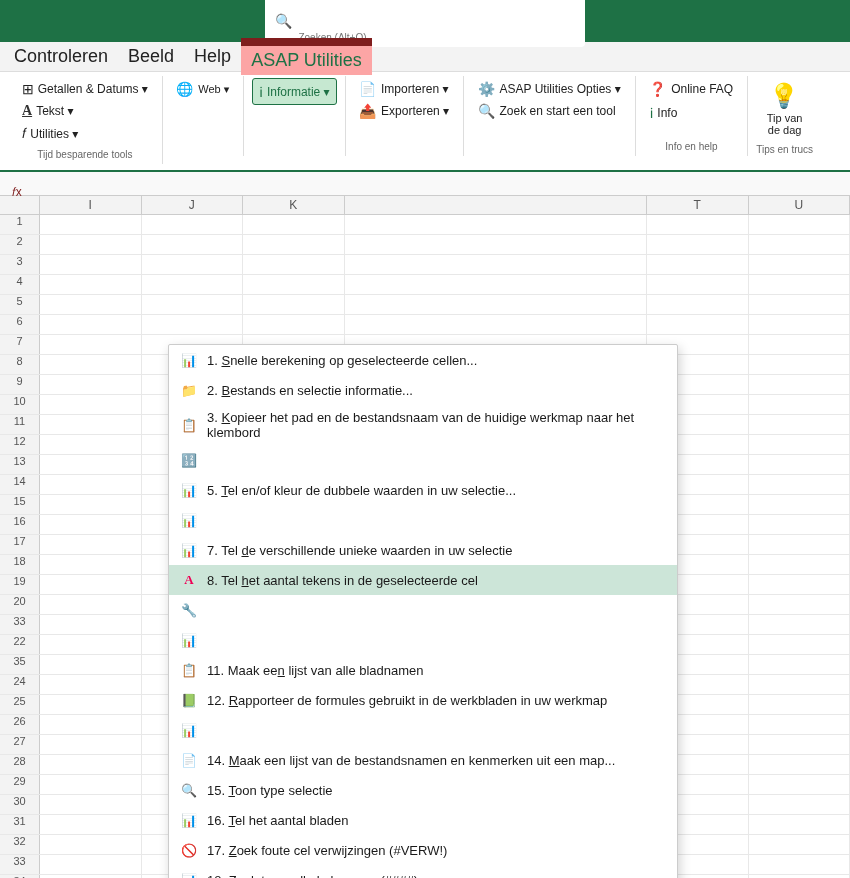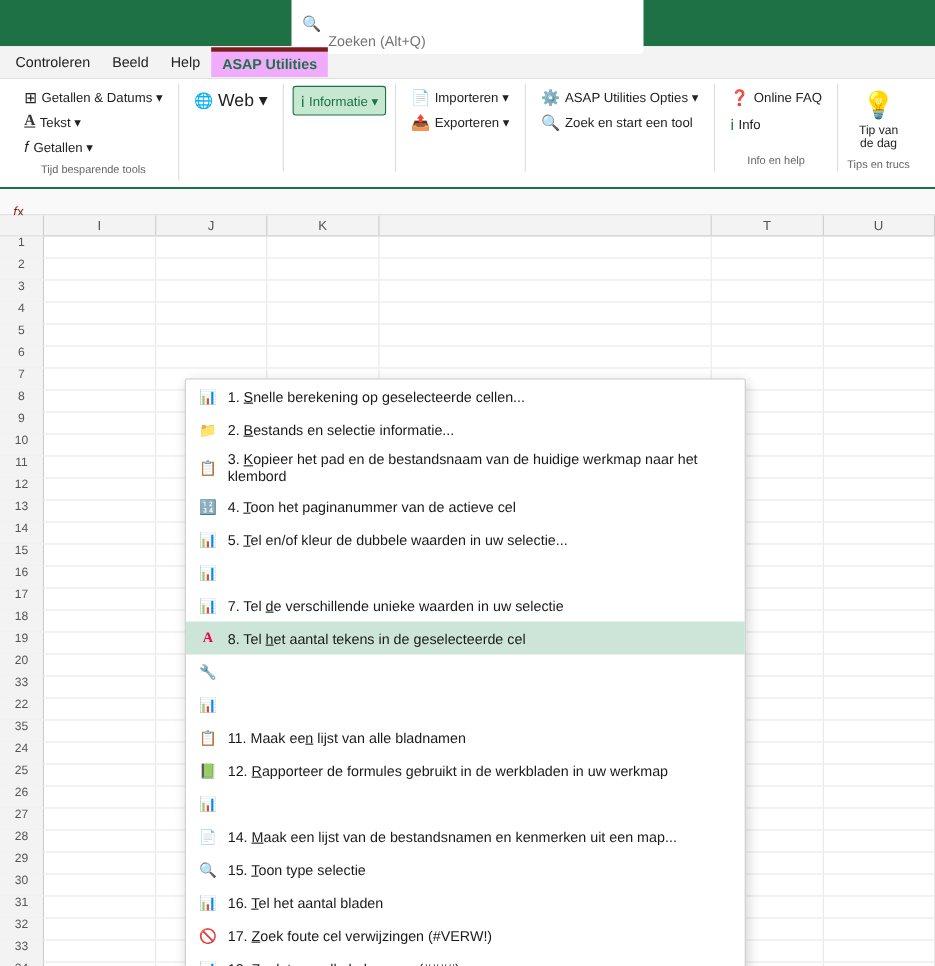--- a/index.html
+++ b/index.html
@@ -20,46 +20,46 @@
       background: #fff;
       border-radius: 4px;
       padding: 4px 10px;
       width: 320px;
       gap: 6px;
     }
     .search-icon-svg { color: #555; font-size: 14px; }
     .search-input {
       border: none;
       outline: none;
-      font-size: 13px;
+      font-size: 10px;
       color: #333;
       width: 100%;
       background: transparent;
       margin-top: 32px;
     }
 
     
     .menu-bar {
       background: #f3f3f3;
       border-bottom: 1px solid #ddd;
       display: flex;
       align-items: center;
       padding: 0 4px;
       height: 30px;
     }
     .menu-item {
       padding: 4px 10px;
       cursor: pointer;
-      font-size: 13px;
+      font-size: 18px;
       color: #222;
     }
     .menu-item.active {
-      background: #f0abfc;
-      border-top: 4px solid #7f1d1d;
-      font-weight: 700;
+      background: #fca5a5;
+      border-top: 8px solid #7f1d1d;
+      font-weight: 400;
       color: #1e7145;
     }
 
     
     .ribbon {
       background: #fff;
       border-bottom: 2px solid #1e7145;
       padding: 4px 8px;
       min-height: 90px;
     }
@@ -256,31 +256,31 @@
       </div>
       <div class="ribbon-buttons">
         <button class="ribbon-btn">
           <span style="font-size:14px; font-weight:bold; font-family:serif; text-decoration:underline; color:#333;">A</span>
           <span style="font-size:12px">Tekst ▾</span>
         </button>
       </div>
       <div class="ribbon-buttons">
         <button class="ribbon-btn">
           <span style="font-size:14px">𝑓</span>
-          <span style="font-size:12px">Getallen ▾</span>
+          <span style="font-size:12px">Utilities ▾</span>
         </button>
       </div>
       <div class="ribbon-group-label">Tijd besparende tools</div>
     </div>
 
     <div class="ribbon-group">
       <div class="ribbon-buttons">
         <button class="ribbon-btn">
           <span style="font-size:14px">🌐</span>
-          <span style="font-size:16px">Web ▾</span>
+          <span style="font-size:11px">Web ▾</span>
         </button>
       </div>
       <div class="ribbon-group-label"></div>
     </div>
 
     <div class="ribbon-group">
       <div class="ribbon-buttons">
         <button class="ribbon-btn active-btn">
           <span style="font-size:14px; color:#1e7145;">ℹ</span>
           <span style="font-size:12px; color:#1e7145;">Informatie ▾</span>
@@ -681,21 +681,20 @@
     <div class="dropdown-item">
       <div class="dropdown-item-icon">📁</div>
       <div class="dropdown-item-text">2. <u>B</u>estands en selectie informatie...</div>
     </div>
     <div class="dropdown-item">
       <div class="dropdown-item-icon">📋</div>
       <div class="dropdown-item-text">3. <u>K</u>opieer het pad en de bestandsnaam van de huidige werkmap naar het klembord</div>
     </div>
     <div class="dropdown-item">
       <div class="dropdown-item-icon">🔢</div>
-      <div class="dropdown-item-text">4. <u>T</u>oon het paginanummer van de actieve cel</div>
     </div>
     <div class="dropdown-item">
       <div class="dropdown-item-icon">📊</div>
       <div class="dropdown-item-text">5. <u>T</u>el en/of kleur de dubbele waarden in uw selectie...</div>
     </div>
     <div class="dropdown-item">
       <div class="dropdown-item-icon">📊</div>
     </div>
     <div class="dropdown-item">
       <div class="dropdown-item-icon">📊</div>

